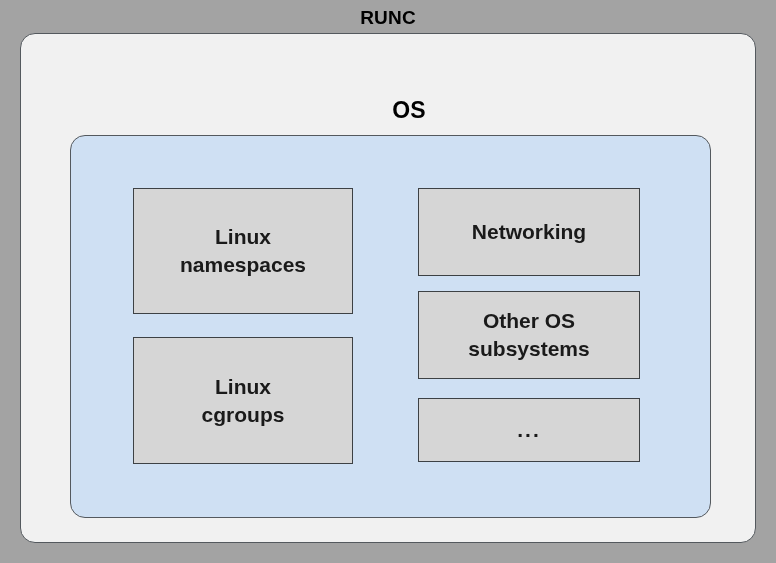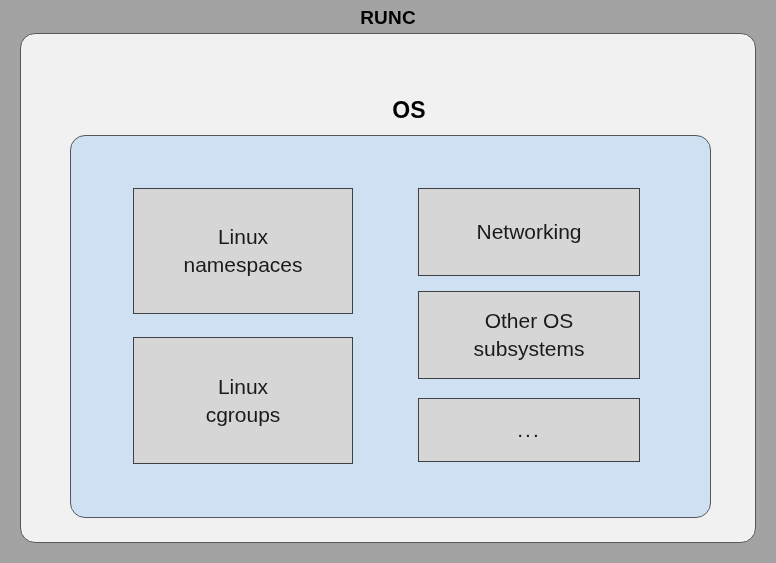--- a/index.html
+++ b/index.html
@@ -82,20 +82,21 @@
     border: 1px solid #3d4144;
     box-sizing: border-box;
     display: flex;
     align-items: center;
     justify-content: center;
     text-align: center;
     color: #1a1a1a;
     font-size: 21px;
     line-height: 28px;
     white-space: pre-line;
+    font-weight: bold;
   }
 
   .sub-box.dots {
     font-size: 21px;
     letter-spacing: 2px;
   }
 
   
   .box-namespaces { left: 133px; top: 188px; width: 220px; height: 126px; }
   .box-cgroups    { left: 133px; top: 337px; width: 220px; height: 127px; }

